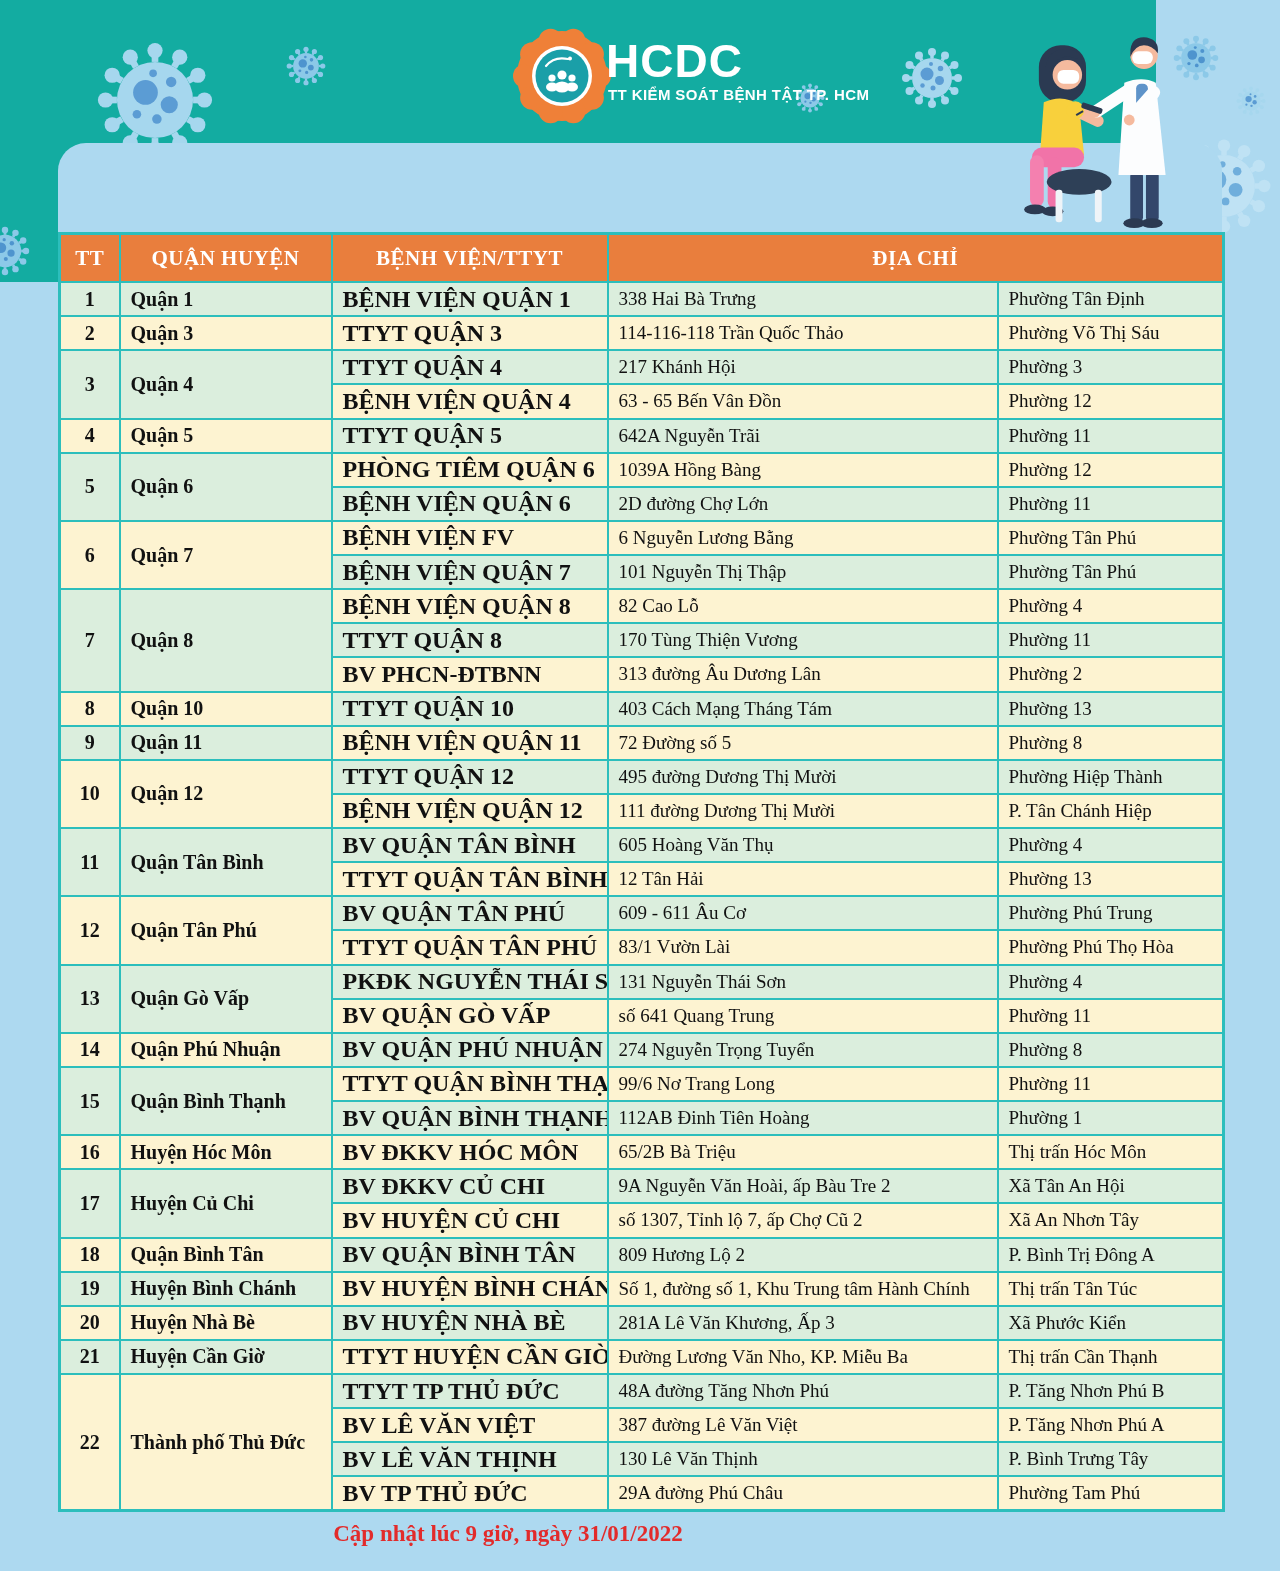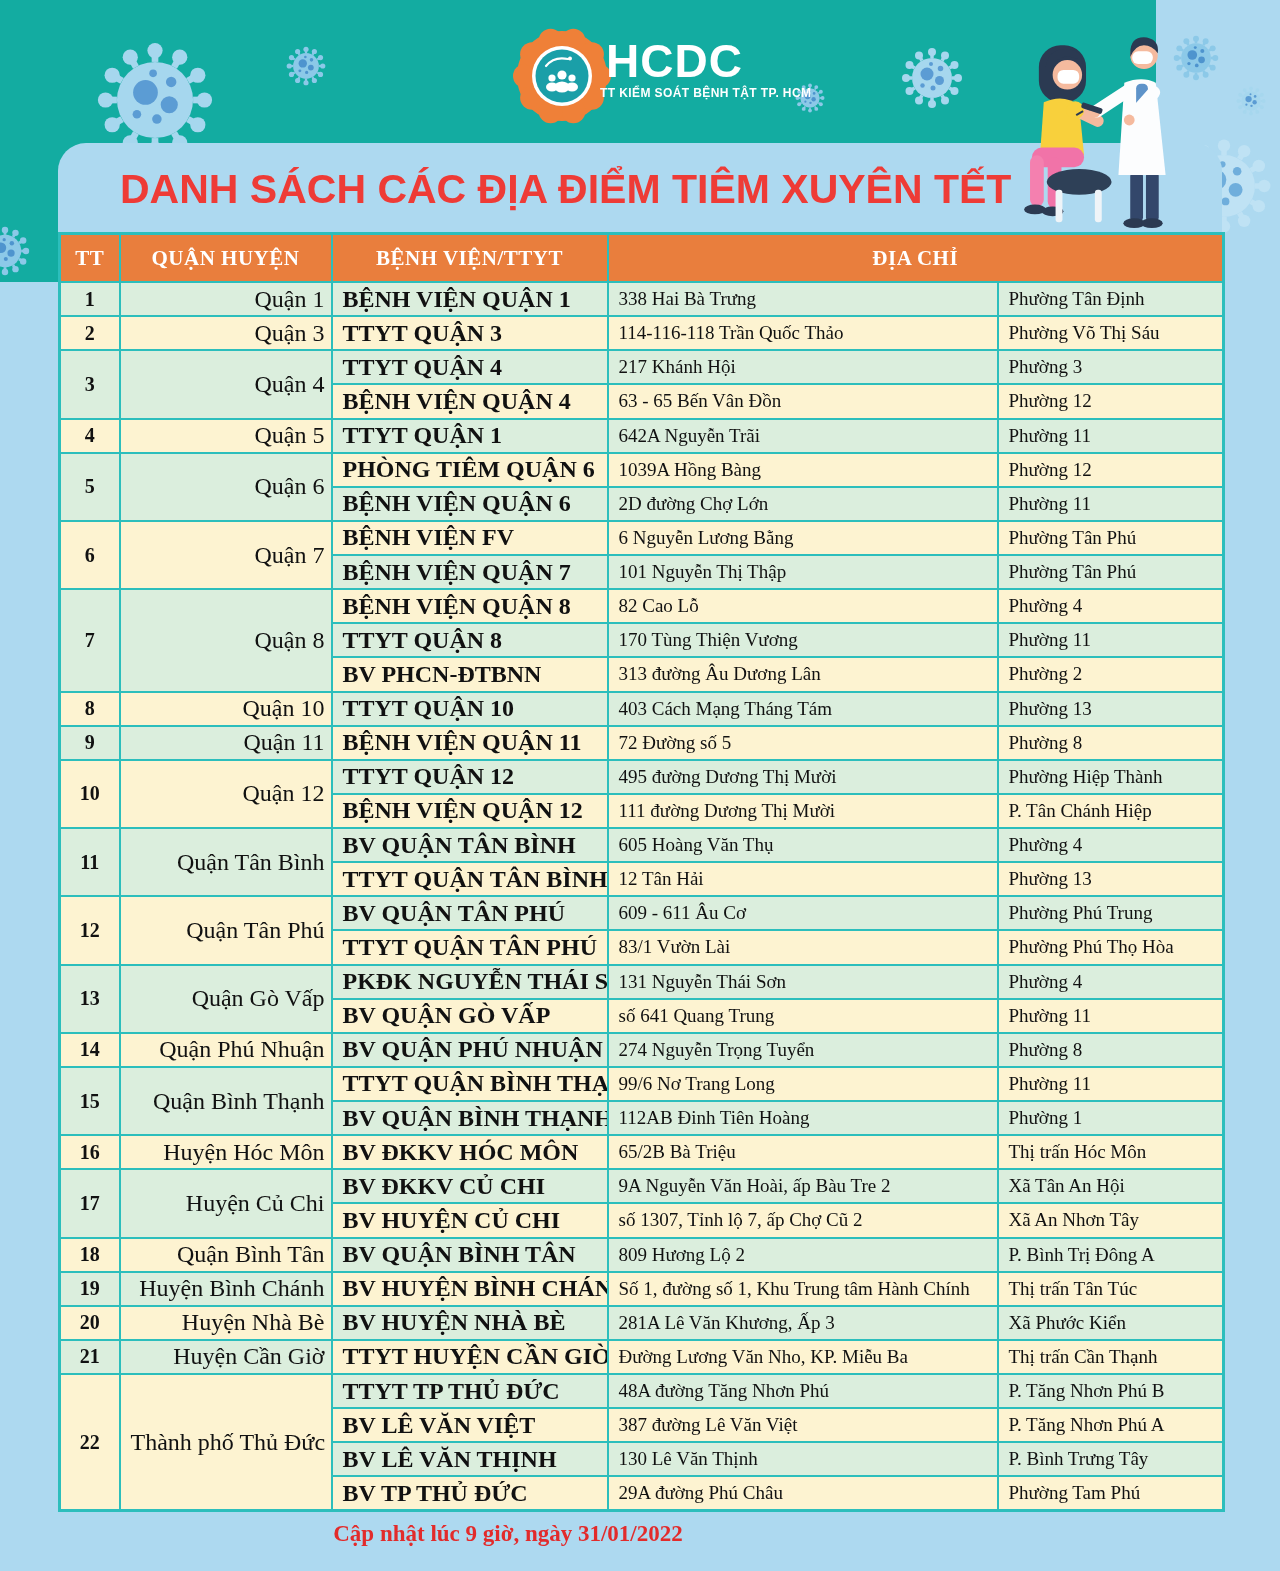--- a/index.html
+++ b/index.html
@@ -9,35 +9,35 @@
   .virus{position:absolute;}
   .card{position:absolute;left:58px;top:143px;width:1164px;height:1428px;
         background:#ADD9F0;border-radius:28px 28px 0 0;}
   .title{position:absolute;left:62px;top:20px;font-family:"Liberation Sans",sans-serif;
          font-weight:bold;font-size:41px;line-height:52px;color:#EE3B36;white-space:nowrap;}
   
   .logo-wrap{position:absolute;left:512px;top:26px;width:330px;height:110px;}
   .logo-badge{position:absolute;left:0;top:0;width:100px;height:100px;}
   .logo-text{position:absolute;left:94px;top:12px;font-family:"Liberation Sans",sans-serif;
              font-weight:bold;font-size:46px;color:#ffffff;letter-spacing:1px;line-height:1;}
-  .logo-sub{position:absolute;left:88px;top:60px;font-family:"Liberation Sans",sans-serif;
-            font-weight:bold;font-size:12px;color:#ffffff;letter-spacing:0.4px;white-space:nowrap;}
+  .logo-sub{position:absolute;left:96px;top:60px;font-family:"Liberation Sans",sans-serif;
+            font-weight:bold;font-size:15px;color:#ffffff;letter-spacing:0.4px;white-space:nowrap;}
   .illus{position:absolute;left:985px;top:8px;width:205px;height:224px;z-index:3;}
   
   .tbl{position:absolute;left:0;top:89px;width:1164px;height:1280px;border-collapse:collapse;
        table-layout:fixed;border:3px solid #2CBEBC;padding-left:9px;}
   .tbl th{background:#E97E3D;color:#ffffff;font-weight:bold;font-size:21px;height:44px;
           border:2px solid #2CBEBC;text-align:center;letter-spacing:0.5px;}
   .tbl td{border:2px solid #2CBEBC;font-size:19px;color:#111111;padding:0 6px 0 10px;
           overflow:hidden;white-space:nowrap;}
   .tbl tbody tr{height:34px;}
   td.green{background:#DBEEDD;}
   td.yellow{background:#FDF3D1;}
   td.tt{text-align:center;font-weight:bold;font-size:20px;padding:0;}
-  td.district{font-weight:normal;font-size:24px;text-align:right;}
+  td.district{font-weight:bold;font-size:20px;}
   td.facility{font-weight:bold;font-size:24px;}
   .footer{position:absolute;left:0;top:1521px;width:1016px;text-align:center;
           font-family:"Liberation Serif",serif;font-weight:bold;font-size:23px;color:#E22B2B;}
 </style>
 </head>
 <body>
 
 <svg width="0" height="0" style="position:absolute" aria-hidden="true">
   <defs>
     <symbol id="virus-sym" viewBox="-62 -62 124 124">
@@ -137,21 +137,20 @@
           <circle cx="50" cy="49" r="4.6"></circle>
             <ellipse cx="50" cy="61" rx="7.5" ry="5.5"></ellipse>
         </g>
       </svg>
       <div class="logo-text">HCDC</div>
       <div class="logo-sub">TT KIỂM SOÁT BỆNH TẬT TP. HCM</div>
     </div>
   </div>
 
   <div class="card">
-    <div class="title">DANH SÁCH CÁC ĐỊA ĐIỂM TIÊM XUYÊN TẾT</div>
 
     <table class="tbl">
       <colgroup>
           <col style="width:60px">
           <col style="width:212px">
           <col style="width:276px">
           <col style="width:390px">
           <col style="width:226px">
         </colgroup>
       <thead>
@@ -185,21 +184,21 @@
             <td class="ward green">Phường 3</td>
           </tr>
           <tr>
             <td class="facility yellow">BỆNH VIỆN QUẬN 4</td>
             <td class="address yellow">63 - 65 Bến Vân Đồn</td>
             <td class="ward yellow">Phường 12</td>
           </tr>
           <tr>
             <td rowspan="1" class="tt yellow">4</td>
             <td rowspan="1" class="district yellow">Quận 5</td>
-            <td class="facility green">TTYT QUẬN 1</td>
+            <td class="facility green">TTYT QUẬN 5</td>
             <td class="address green">642A Nguyễn Trãi</td>
             <td class="ward green">Phường 11</td>
           </tr>
           <tr>
             <td rowspan="2" class="tt green">5</td>
             <td rowspan="2" class="district green">Quận 6</td>
             <td class="facility yellow">PHÒNG TIÊM QUẬN 6</td>
             <td class="address yellow">1039A Hồng Bàng</td>
             <td class="ward yellow">Phường 12</td>
           </tr>

